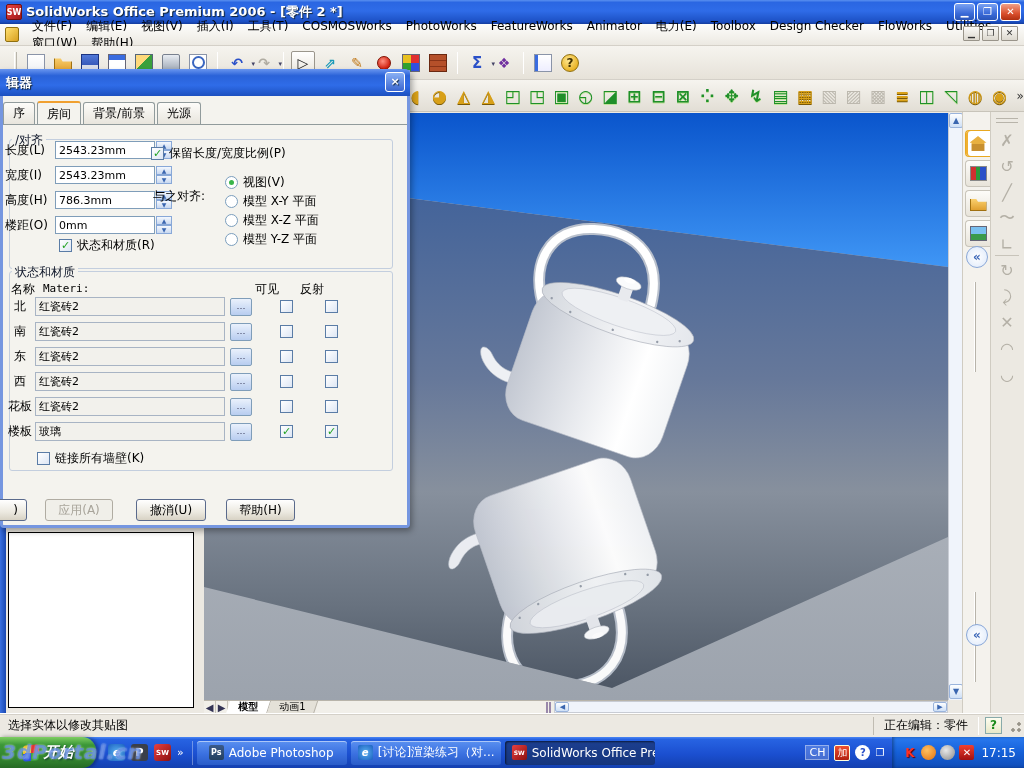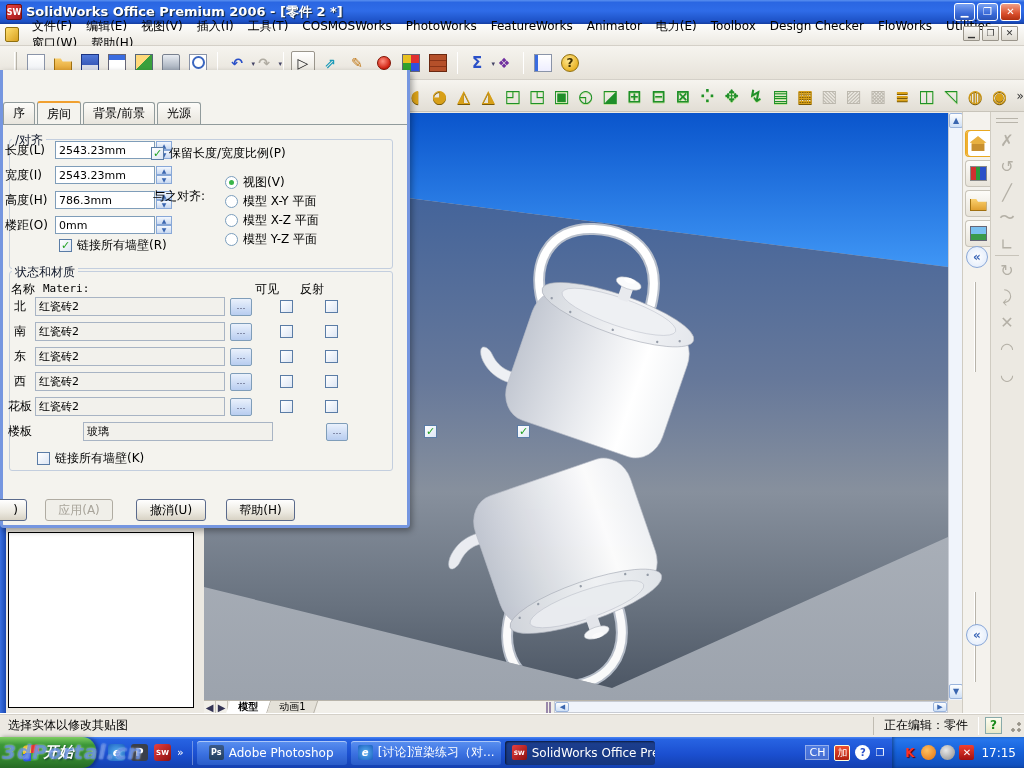--- a/index.html
+++ b/index.html
@@ -404,20 +404,24 @@
       <div class="rti" style="top: 120px;">∟</div>
       <div class="rsep" style="top: 143px;"></div>
       <div class="rti" style="top: 146px;">↻</div>
       <div class="rti" style="top: 172px;">⤸</div>
       <div class="rti" style="top: 198px;">✕</div>
       <div class="rti" style="top: 224px;">◠</div>
       <div class="rti" style="top: 250px;">◡</div>
     </div>
 
   <div class="dialog">
+    <div class="dtitle">
+      <span>辑器</span>
+      <div class="dclose">×</div>
+    </div>
     <div class="dtabs" id="dtabs">
         <div class="dtab">序</div>
         <div class="dtab active">房间</div>
         <div class="dtab">背景/前景</div>
         <div class="dtab">光源</div>
       </div>
     <div class="dbody">
       <div class="grp" style="top:14px;height:130px;">
         <div class="grplabel">/对齐</div>
       </div>
@@ -477,21 +481,21 @@
             <span class="rb"></span>
             <span>模型 X-Z 平面</span>
           </div>
           <div class="crow" style="left: 222px; top: 106px;">
             <span class="rb"></span>
             <span>模型 Y-Z 平面</span>
           </div>
         </div>
       <div class="crow" style="left:56px;top:112px;">
         <span class="cb">✓</span>
-        <span>链接所有墙壁(R)</span>
+        <span>状态和材质(R)</span>
       </div>
 
       <div class="grp" style="top:146px;height:200px;text-align:center;">
         <div class="grplabel">状态和材质</div>
       </div>
       <div class="mhdr" style="left:8px;top:156px;">名称</div>
       <div class="mhdr mono" style="left:40px;top:157px;">Materi:</div>
       <div class="mhdr" style="left:252px;top:156px;">可见</div>
       <div class="mhdr" style="left:297px;top:156px;">反射</div>
       <div id="matrows">
@@ -523,21 +527,21 @@
             <span class="cb" style="margin-left: 28px;"></span>
             <span class="cb" style="margin-left: 32px;"></span>
           </div>
           <div class="mrow" style="left: 2px; top: 272px;">
             <span class="mname">花板</span>
             <input value="红瓷砖2" style="">
             <span class="dots">…</span>
             <span class="cb" style="margin-left: 28px;"></span>
             <span class="cb" style="margin-left: 32px;"></span>
           </div>
-          <div class="mrow" style="left: 2px; top: 297px; gap: 48px;">
+          <div class="mrow" style="left: 2px; top: 297px;">
             <span class="mname">楼板</span>
             <input value="玻璃" style="">
             <span class="dots">…</span>
             <span class="cb" style="margin-left: 28px;">✓</span>
             <span class="cb" style="margin-left: 32px;">✓</span>
           </div>
         </div>
       <div class="crow" style="left:34px;top:325px;">
         <span class="cb"></span>
         <span>链接所有墙壁(K)</span>

